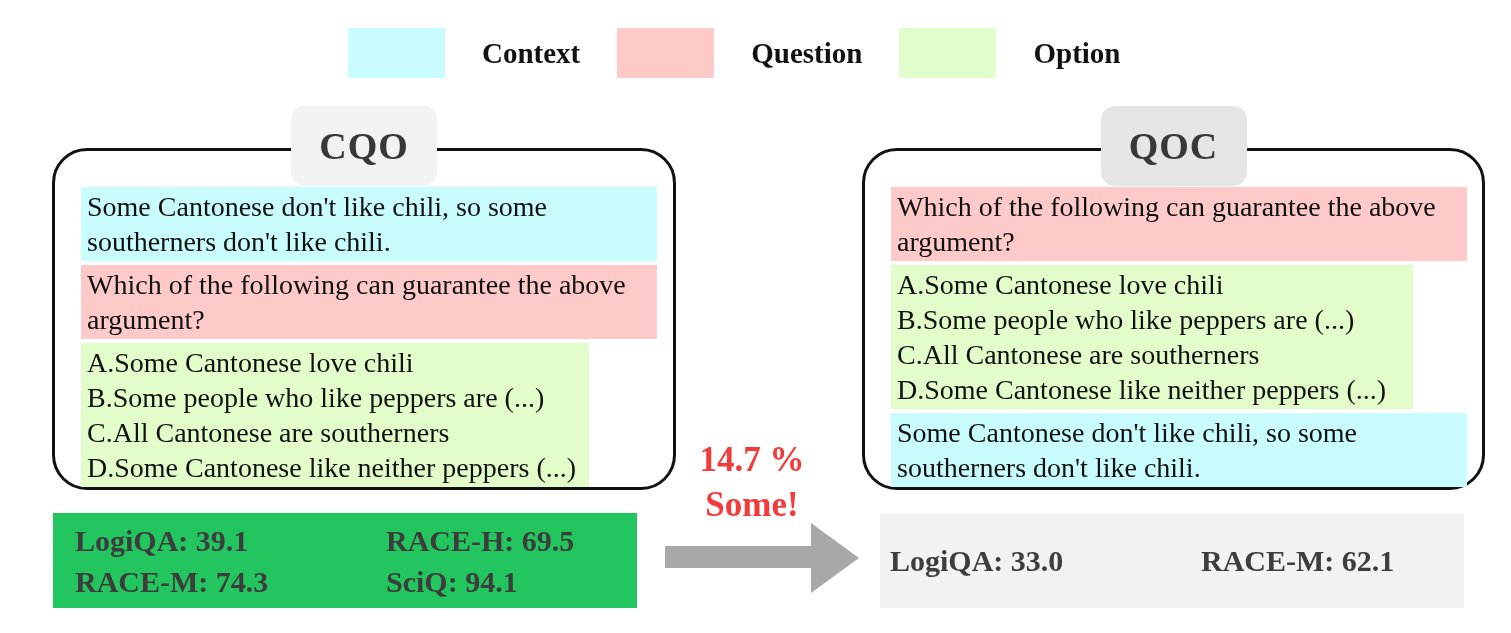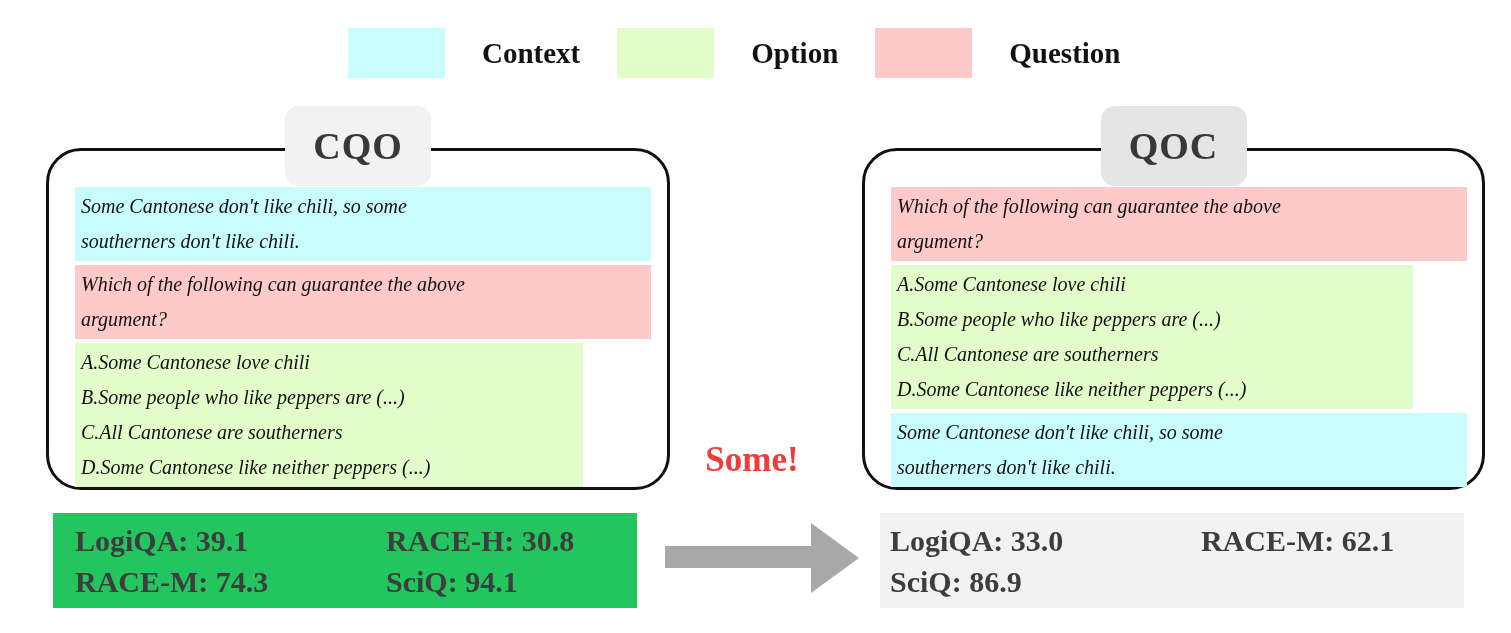--- a/index.html
+++ b/index.html
@@ -30,21 +30,21 @@
 
   
   .panel {
     position: absolute;
     top: 148px;
     height: 342px;
     border: 3px solid #111111;
     border-radius: 35px;
     background: #ffffff;
   }
-  .panel-cqo { left: 46px;  width: 624px; }
+  .panel-cqo { left: 52px;  width: 624px; }
   .panel-qoc { left: 862px; width: 623px; }
   .panel-title-chip {
     position: absolute;
     top: -45px;
     left: 50%;
     transform: translateX(-50%);
     width: 146px;
     height: 80px;
     background: #f2f2f2;
     border-radius: 14px;
@@ -52,26 +52,25 @@
     align-items: center;
     justify-content: center;
     font-weight: bold;
     font-size: 38px;
     color: #383838;
     letter-spacing: 1px;
     z-index: 2;
   }
   .panel-body { padding: 36px 0 0 26px; }
   .blk {
-    font-size: 20px;
+    font-size: 28px;
     line-height: 35px;
     padding: 2px 6px;
     margin-bottom: 4px;
     color: #111111;
-    font-style: italic;
   }
   .w-main { width: 576px; }
   .w-opt-left { width: 508px; }
   .w-opt-right { width: 522px; }
 
   
   .scorebox {
     position: absolute;
     top: 513px;
     height: 95px;
@@ -121,26 +120,26 @@
 <body>
 
 <div class="page">
 
   <div class="legend">
     <div class="legend-item">
       <span class="swatch" style="background: rgb(201, 253, 253);"></span>
       <span class="legend-label">Context</span>
     </div>
     <div class="legend-item">
+      <span class="swatch" style="background: rgb(254, 201, 201);"></span>
+      <span class="legend-label">Question</span>
+    </div>
+    <div class="legend-item">
       <span class="swatch" style="background: rgb(227, 253, 202);"></span>
       <span class="legend-label">Option</span>
-    </div>
-    <div class="legend-item">
-      <span class="swatch" style="background: rgb(254, 201, 201);"></span>
-      <span class="legend-label">Question</span>
     </div>
   </div>
 
   <div class="panel panel-cqo">
     <div class="panel-title-chip" style="background: rgb(242, 242, 242);">CQO</div>
     <div class="panel-body">
       <div class="blk w-main" style="background: rgb(201, 253, 253);">
         <div>Some Cantonese don't like chili, so some</div>
         <div>southerners don't like chili.</div>
       </div>
@@ -152,26 +151,27 @@
         <div>A.Some Cantonese love chili</div>
         <div>B.Some people who like peppers are (...)</div>
         <div>C.All Cantonese are southerners</div>
         <div>D.Some Cantonese like neither peppers (...)</div>
       </div>
     </div>
   </div>
 
   <div class="scorebox scorebox-left" style="background: #22c55e;">
     <div>LogiQA: 39.1</div>
-    <div>RACE-H: 30.8</div>
+    <div>RACE-H: 69.5</div>
     <div>RACE-M: 74.3</div>
     <div>SciQ: 94.1</div>
   </div>
 
   <div class="drop" style="color: rgb(242, 59, 59);">
+    <div>14.7 %</div>
     <div>Some!</div>
   </div>
   <div class="arrow-body" style="background: rgb(168, 168, 168);"></div>
   <div class="arrow-head" style="border-left-color: rgb(168, 168, 168);"></div>
 
   <div class="panel panel-qoc">
     <div class="panel-title-chip" style="background: #e5e5e5;">QOC</div>
     <div class="panel-body">
       <div class="blk w-main" style="background: rgb(254, 201, 201);">
         <div>Which of the following can guarantee the above</div>
@@ -186,16 +186,15 @@
       <div class="blk w-main" style="background: rgb(201, 253, 253);">
         <div>Some Cantonese don't like chili, so some</div>
         <div>southerners don't like chili.</div>
       </div>
     </div>
   </div>
 
   <div class="scorebox scorebox-right" style="background: rgb(242, 242, 242);">
     <div>LogiQA: 33.0</div>
     <div>RACE-M: 62.1</div>
-    <div>SciQ: 86.9</div>
   </div>
 
 </div>
 
 </body></html>

